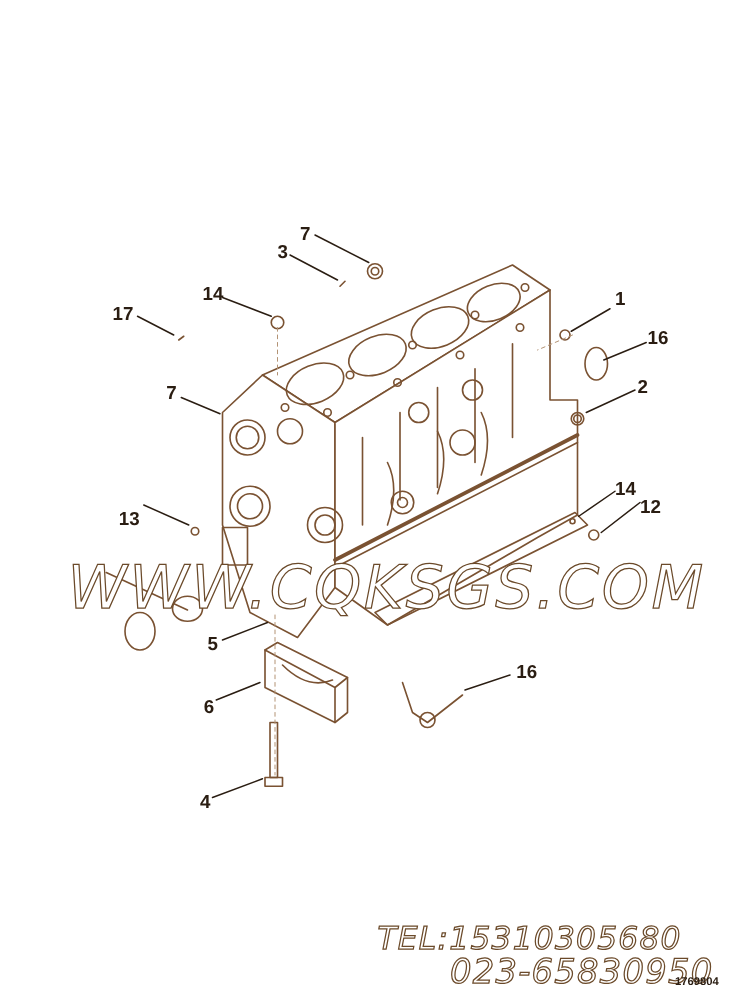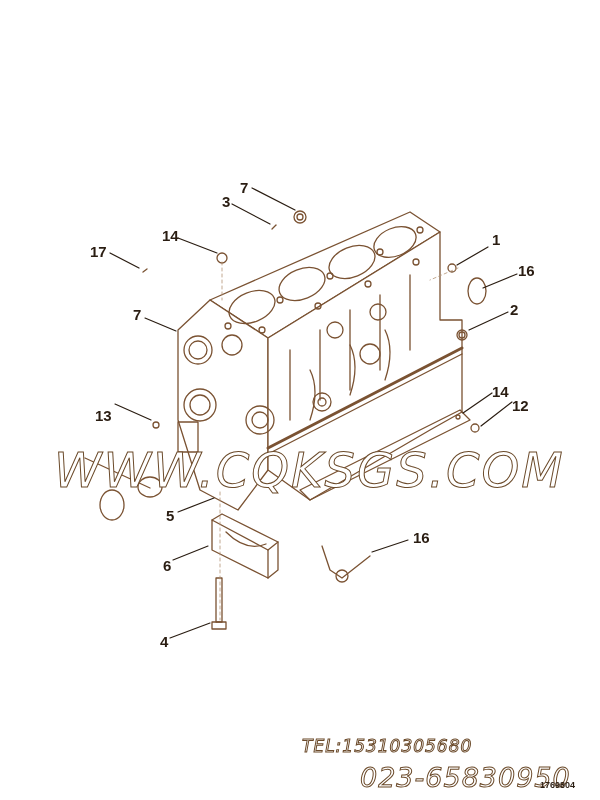--- a/index.html
+++ b/index.html
@@ -1,21 +1,21 @@
 <!DOCTYPE html>
 <html><head>
   <meta charset="utf-8">
   <style>
     html, body { margin: 0; padding: 0; background: #ffffff; }
     body { width: 600px; height: 800px; position: relative; overflow: hidden; font-family: "Liberation Sans", sans-serif; }
     #canvas { position: absolute; left: 0; top: 0; width: 600px; height: 800px; }
     .callout { position: absolute; font-family: "Liberation Sans", sans-serif; font-weight: bold; font-size: 15px; color: #2a1d12; line-height: 1; }
     .wm { position: absolute; font-family: "DejaVu Sans", sans-serif; font-style: italic; color: #ffffff; -webkit-text-stroke: 1px #6b4a2a; letter-spacing: 1px; white-space: nowrap; line-height: 1; }
     .wm-url { left: 54px; top: 446px; font-size: 48px; letter-spacing: 2px; }
-    .wm-tel { left: 302px; top: 738px; font-size: 17px; }
+    .wm-tel { left: 302px; top: 738px; font-size: 25px; }
     .wm-phone { left: 360px; top: 764px; font-size: 27px; }
     .code { position: absolute; left: 540px; top: 780px; font-size: 9px; font-weight: bold; color: #2a1d12; }
   </style>
 </head>
 <body>
 
 <svg id="canvas" viewBox="0 0 600 800" xmlns="http://www.w3.org/2000/svg">
   <g fill="none" stroke="#7a5232" stroke-width="1.3" stroke-linejoin="round" stroke-linecap="round">
 
     <g>

